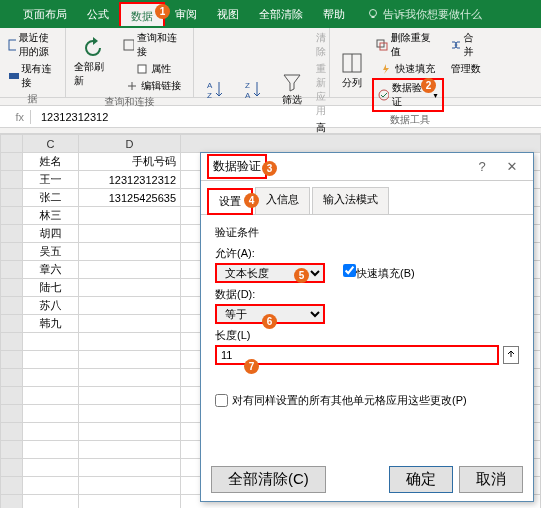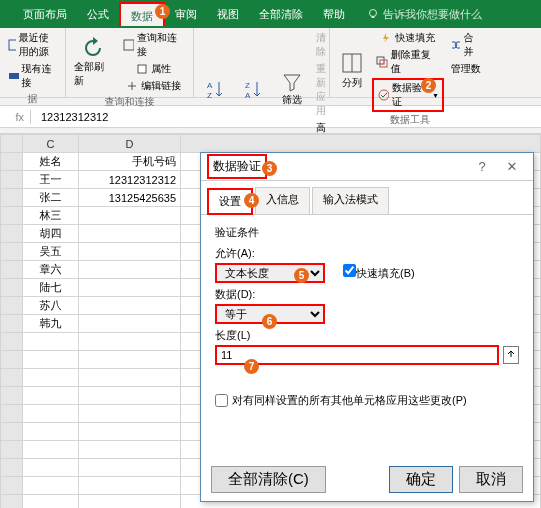--- a/index.html
+++ b/index.html
@@ -162,30 +162,30 @@
       <div class="rbtn">
           <svg width="22" height="24">
             <rect x="2" y="2" width="18" height="18" fill="none" stroke="#555"></rect>
             <line x1="11" y1="2" x2="11" y2="20" stroke="#555"></line>
           </svg>
           <span style="font-size:10px">分列</span>
         </div>
       <div style="display:flex;flex-direction:column;gap:1px">
         <div class="rbtn small">
             <svg width="12" height="12">
-              <path d="M6 1l-3 6h3l-2 4 5-6h-3z" fill="#e8a33d"></path>
-            </svg>
-            <span>快速填充</span>
-          </div>
-        <div class="rbtn small">
-            <svg width="12" height="12">
               <rect x="1" y="1" width="7" height="7" fill="none" stroke="#555"></rect>
               <rect x="4" y="4" width="7" height="7" fill="none" stroke="#c0504d"></rect>
             </svg>
             <span>删除重复值</span>
+          </div>
+        <div class="rbtn small">
+            <svg width="12" height="12">
+              <path d="M6 1l-3 6h3l-2 4 5-6h-3z" fill="#e8a33d"></path>
+            </svg>
+            <span>快速填充</span>
           </div>
         <div class="rbtn small red-box" id="btn-validate" style="position:relative">
             <svg width="12" height="12">
               <circle cx="6" cy="6" r="5" fill="none" stroke="#c0504d"></circle>
               <path d="M3 6l2 2 4-4" stroke="#217346" fill="none"></path>
             </svg>
             <span>数据验证</span>
             <span style="font-size:8px;margin-left:2px">▾</span>
           </div>
       </div>

